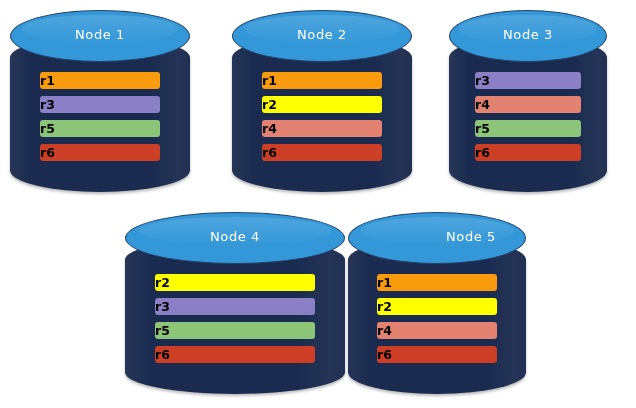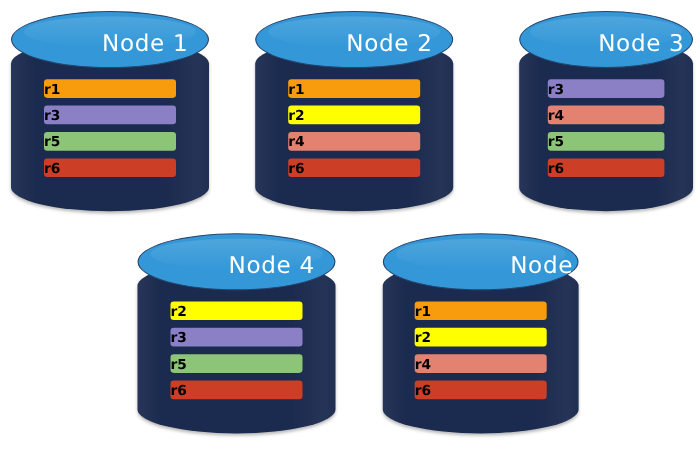--- a/index.html
+++ b/index.html
@@ -67,26 +67,25 @@
     background: linear-gradient(to bottom, rgba(255,255,255,0.13), rgba(255,255,255,0));
     pointer-events: none;
   }
 
   .node-label {
     position: absolute;
     left: 0;
     width: 100%;
     text-align: center;
     color: #ffffff;
-    font-size: 21px;
+    font-size: 13px;
     font-weight: 400;
     letter-spacing: 0.6px;
     white-space: nowrap;
     pointer-events: none;
-    margin-left: 32px;
   }
 
   .replica-stack {
     position: absolute;
     left: 0;
     width: 100%;
   }
 
   .replica-bar {
     position: relative;
@@ -128,36 +127,36 @@
         <div class="cyl-top-gloss"></div>
       </div>
       <div class="node-label" style="top: 17px; color: rgb(255, 255, 255);">Node  2</div>
       <div class="replica-stack" style="top: 62px; padding-left: 30px; padding-right: 30px; box-sizing: border-box;">
         <div class="replica-bar" style="background: rgb(248, 156, 14); color: rgb(0, 0, 0);">r1</div>
         <div class="replica-bar" style="background: rgb(255, 255, 0); color: rgb(0, 0, 0);">r2</div>
         <div class="replica-bar" style="background: rgb(227, 130, 112); color: rgb(0, 0, 0);">r4</div>
         <div class="replica-bar" style="background: rgb(204, 63, 38); color: rgb(0, 0, 0);">r6</div>
       </div>
     </div>
-    <div class="node" style="left: 472px; top: 10px; width: 158px; height: 182px;">
+    <div class="node" style="left: 449px; top: 10px; width: 158px; height: 182px;">
       <div class="cyl-body" style="top: 26px; height: 156px; background: rgb(27, 43, 79);">
         <div class="cyl-shade"></div>
       </div>
       <div class="cyl-top" style="height: 52px; background: rgb(52, 152, 216); border-color: rgb(36, 68, 110);">
         <div class="cyl-top-gloss"></div>
       </div>
       <div class="node-label" style="top: 17px; color: rgb(255, 255, 255);">Node  3</div>
       <div class="replica-stack" style="top: 62px; padding-left: 26px; padding-right: 26px; box-sizing: border-box;">
         <div class="replica-bar" style="background: rgb(139, 127, 198); color: rgb(0, 0, 0);">r3</div>
         <div class="replica-bar" style="background: rgb(227, 130, 112); color: rgb(0, 0, 0);">r4</div>
         <div class="replica-bar" style="background: rgb(140, 197, 119); color: rgb(0, 0, 0);">r5</div>
         <div class="replica-bar" style="background: rgb(204, 63, 38); color: rgb(0, 0, 0);">r6</div>
       </div>
     </div>
-    <div class="node" style="left: 125px; top: 212px; width: 180px; height: 182px;">
+    <div class="node" style="left: 125px; top: 212px; width: 180px; height: 182px; padding-left: 40px;">
       <div class="cyl-body" style="top: 26px; height: 156px; background: rgb(27, 43, 79);">
         <div class="cyl-shade"></div>
       </div>
       <div class="cyl-top" style="height: 52px; background: rgb(52, 152, 216); border-color: rgb(36, 68, 110);">
         <div class="cyl-top-gloss"></div>
       </div>
       <div class="node-label" style="top: 17px; color: rgb(255, 255, 255);">Node  4</div>
       <div class="replica-stack" style="top: 62px; padding-left: 30px; padding-right: 30px; box-sizing: border-box;">
         <div class="replica-bar" style="background: rgb(255, 255, 0); color: rgb(0, 0, 0);">r2</div>
         <div class="replica-bar" style="background: rgb(139, 127, 198); color: rgb(0, 0, 0);">r3</div>

